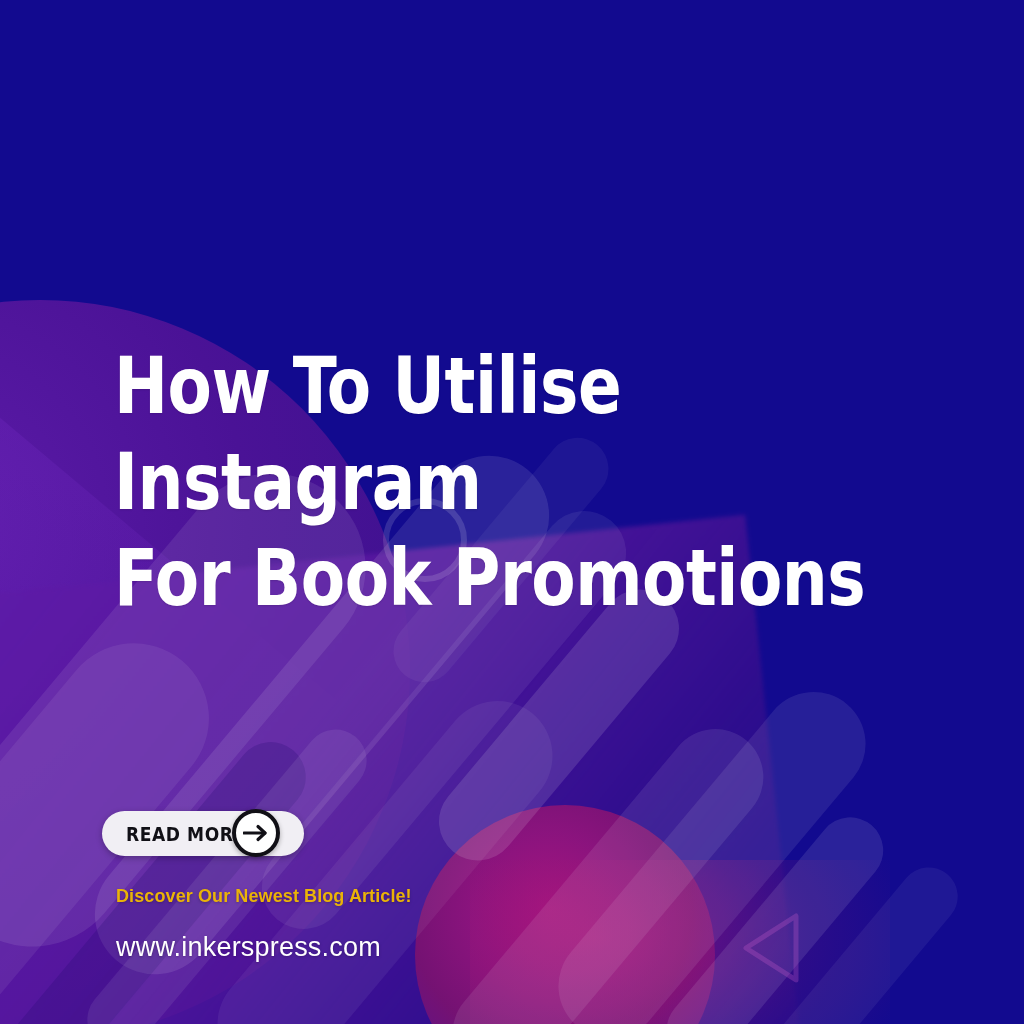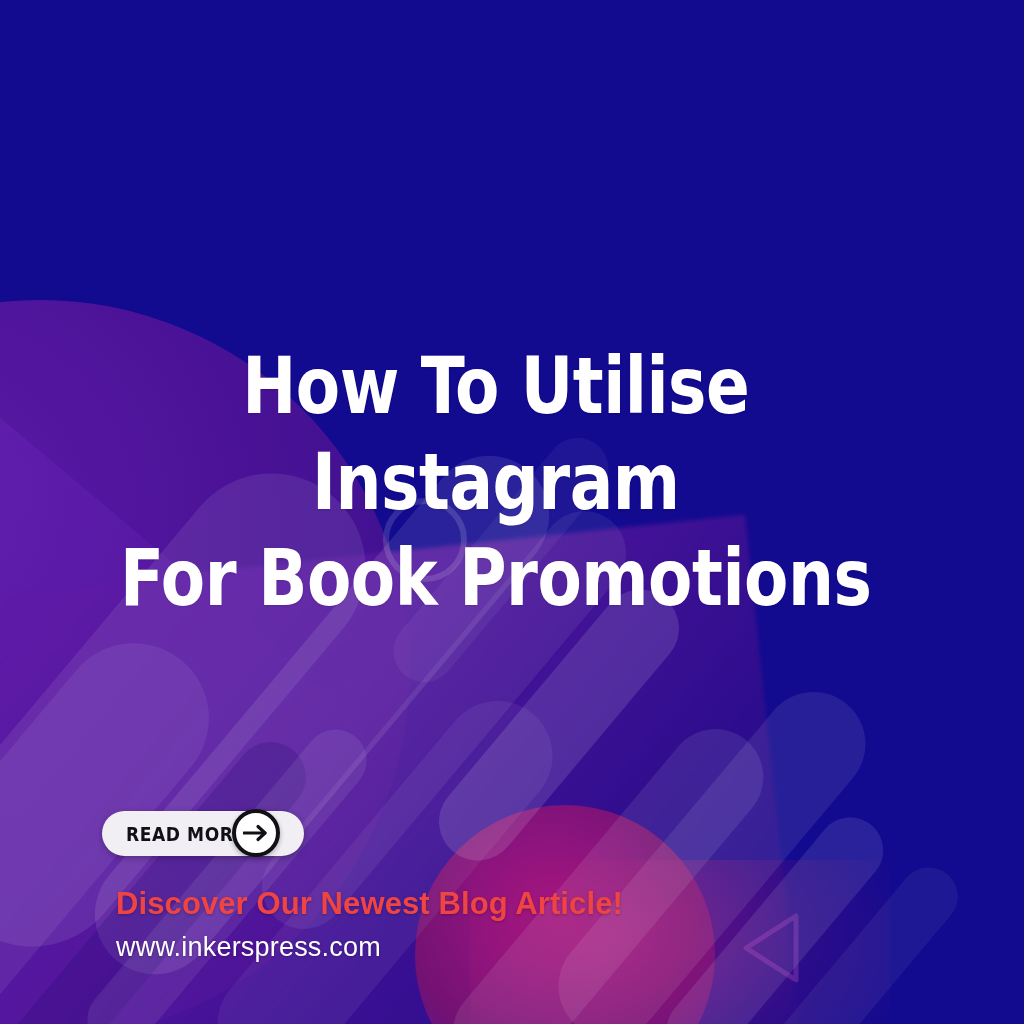--- a/index.html
+++ b/index.html
@@ -72,21 +72,20 @@
   }
 
   .tri{
     position:absolute;
   }
 
   
   .content{
     position:absolute;inset:0;
     z-index:40;
-    text-align:center;
   }
 
   .headline{
     position:absolute;
     left:114px;top:286px;
     width:830px;
     color:#FFFFFF;
     font-family:"Liberation Sans Narrow","DejaVu Sans Condensed","Liberation Sans", sans-serif;
     font-size:78px;
     font-weight:700;
@@ -129,22 +128,22 @@
     border:4px solid #111016;
     display:flex;align-items:center;justify-content:center;
     cursor:pointer;
     box-shadow:0 2px 5px rgba(0,0,0,.30);
   }
   .cta-arrow svg{display:block;}
 
   .tagline{
     position:absolute;
     left:116px;top:886px;
-    color:#ef4444;
-    font-size:31px;
+    color:#eab308;
+    font-size:18px;
     font-weight:700;
     letter-spacing:.1px;
     white-space:nowrap;
     text-shadow:0 1px 3px rgba(0,0,0,.25);
   }
   .url{
     position:absolute;
     left:116px;top:932px;
     color:#ffffff;
     font-size:27px;

